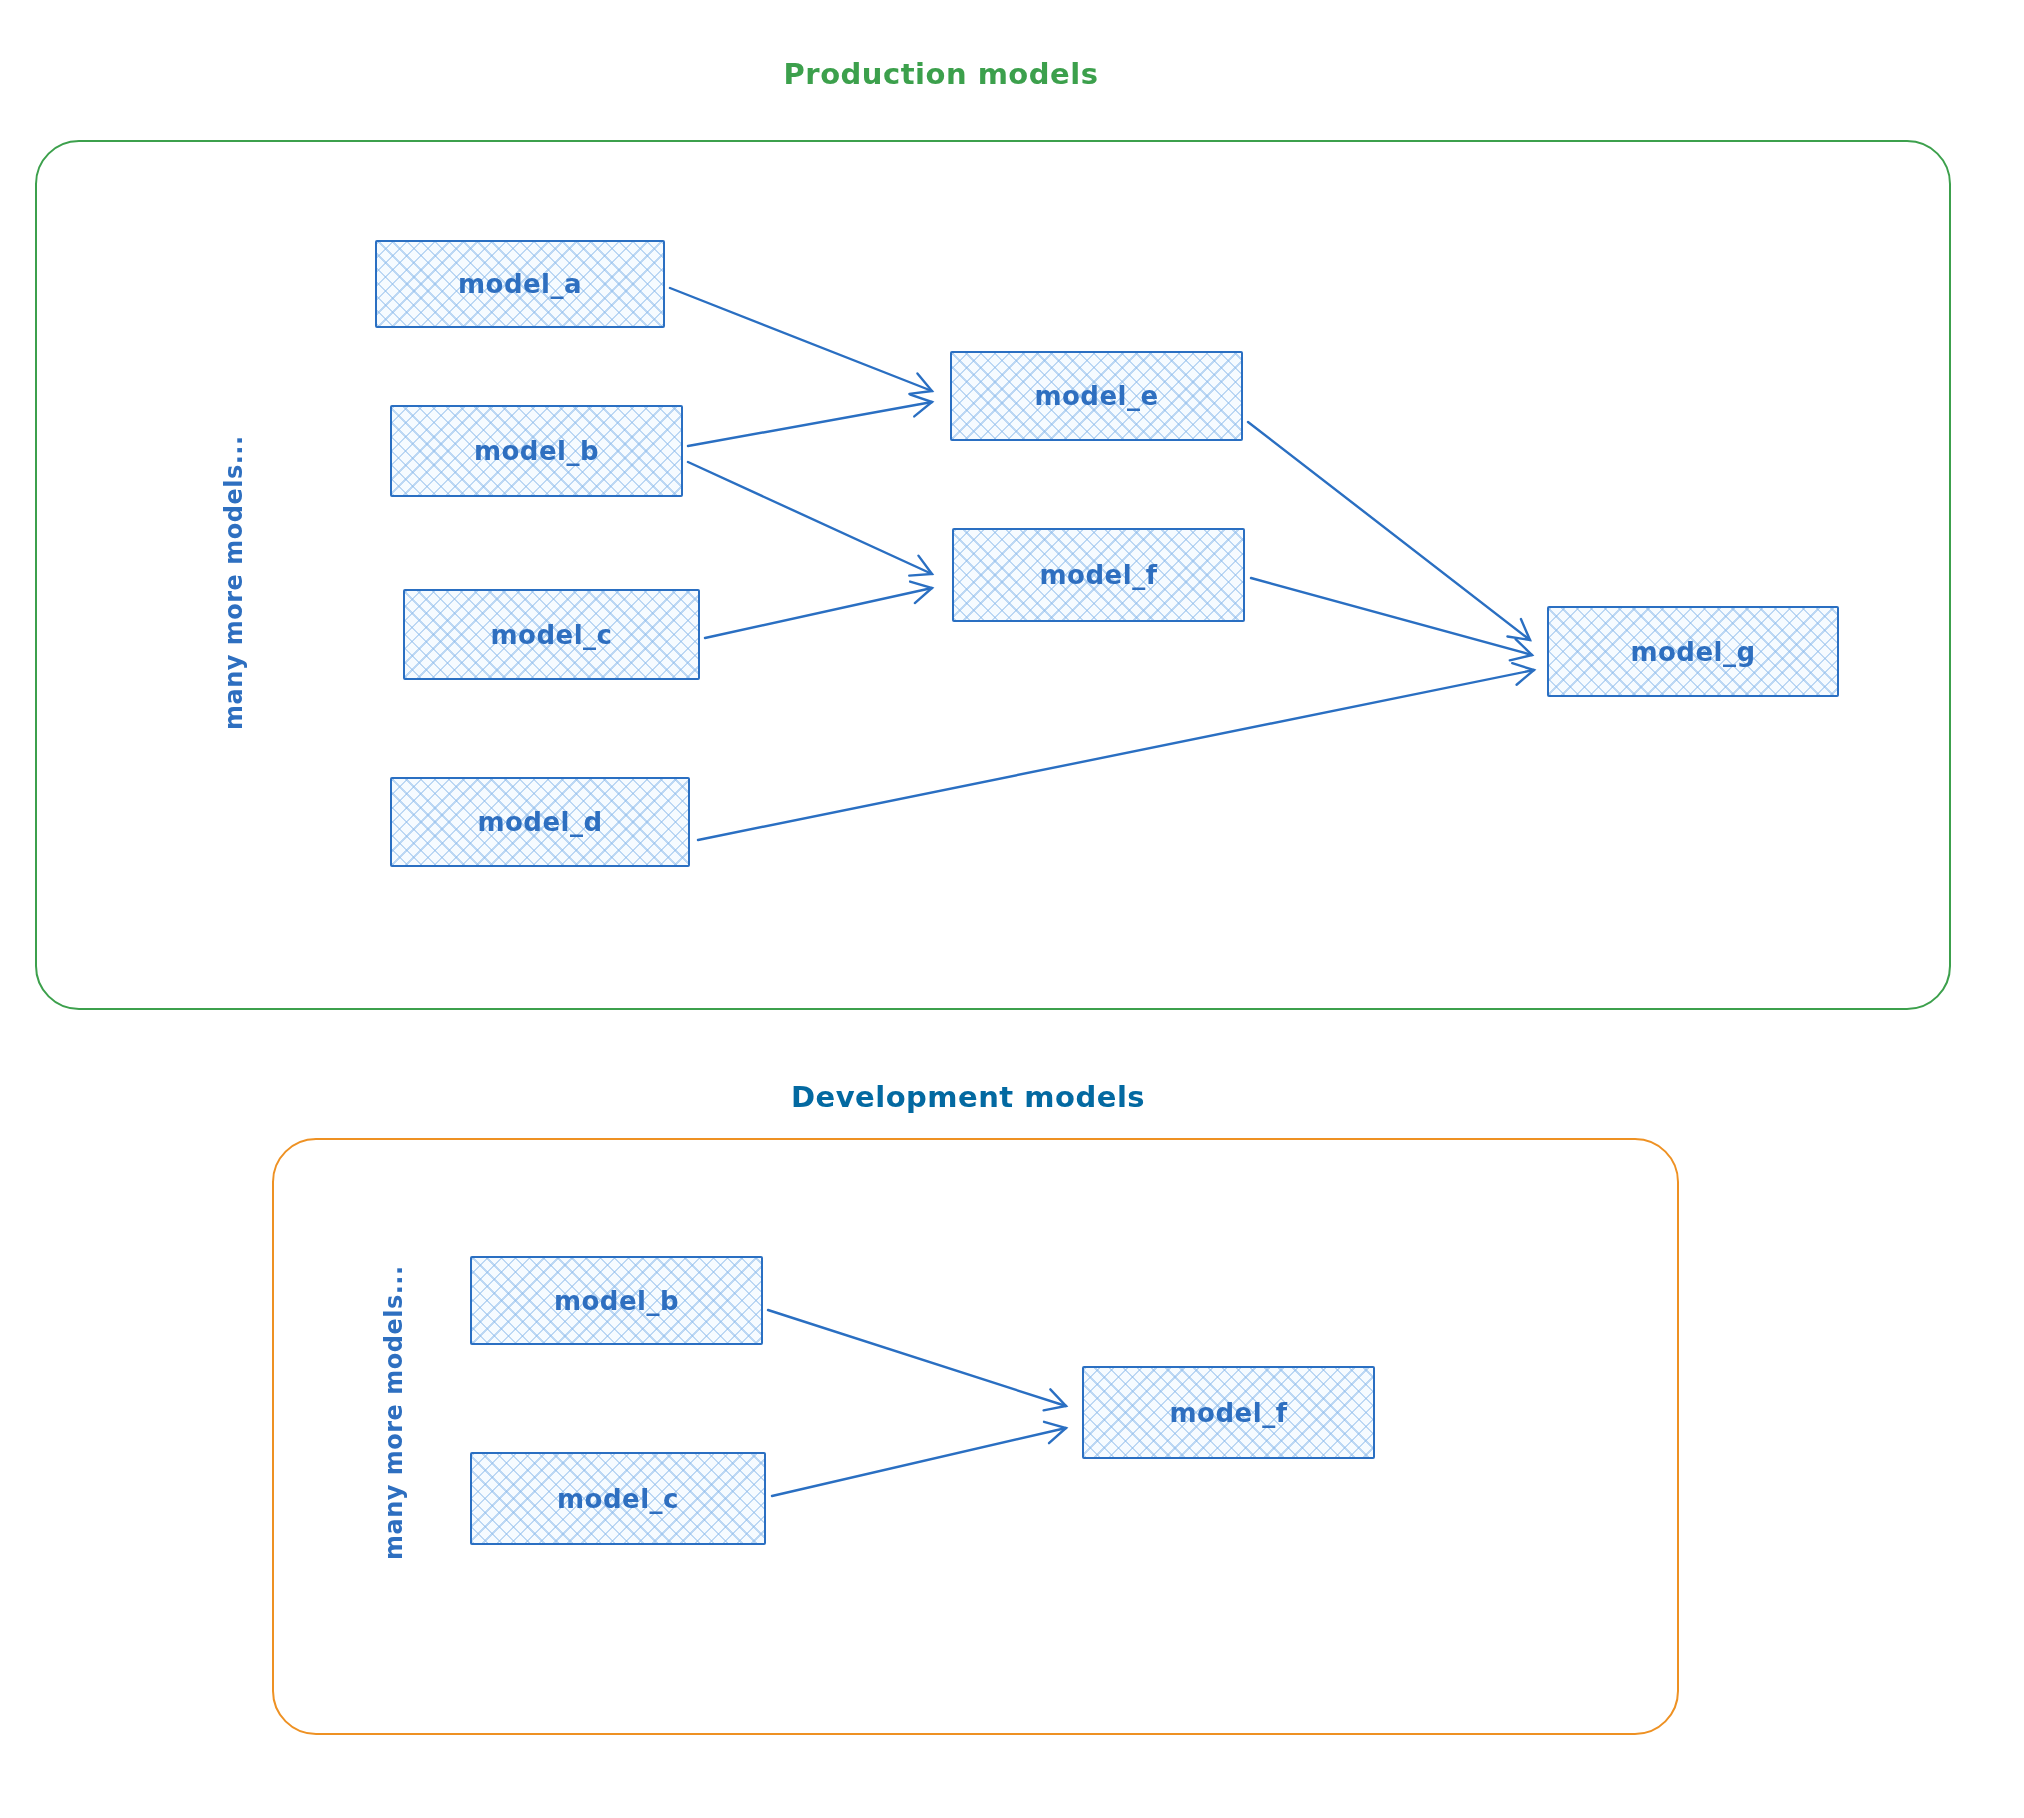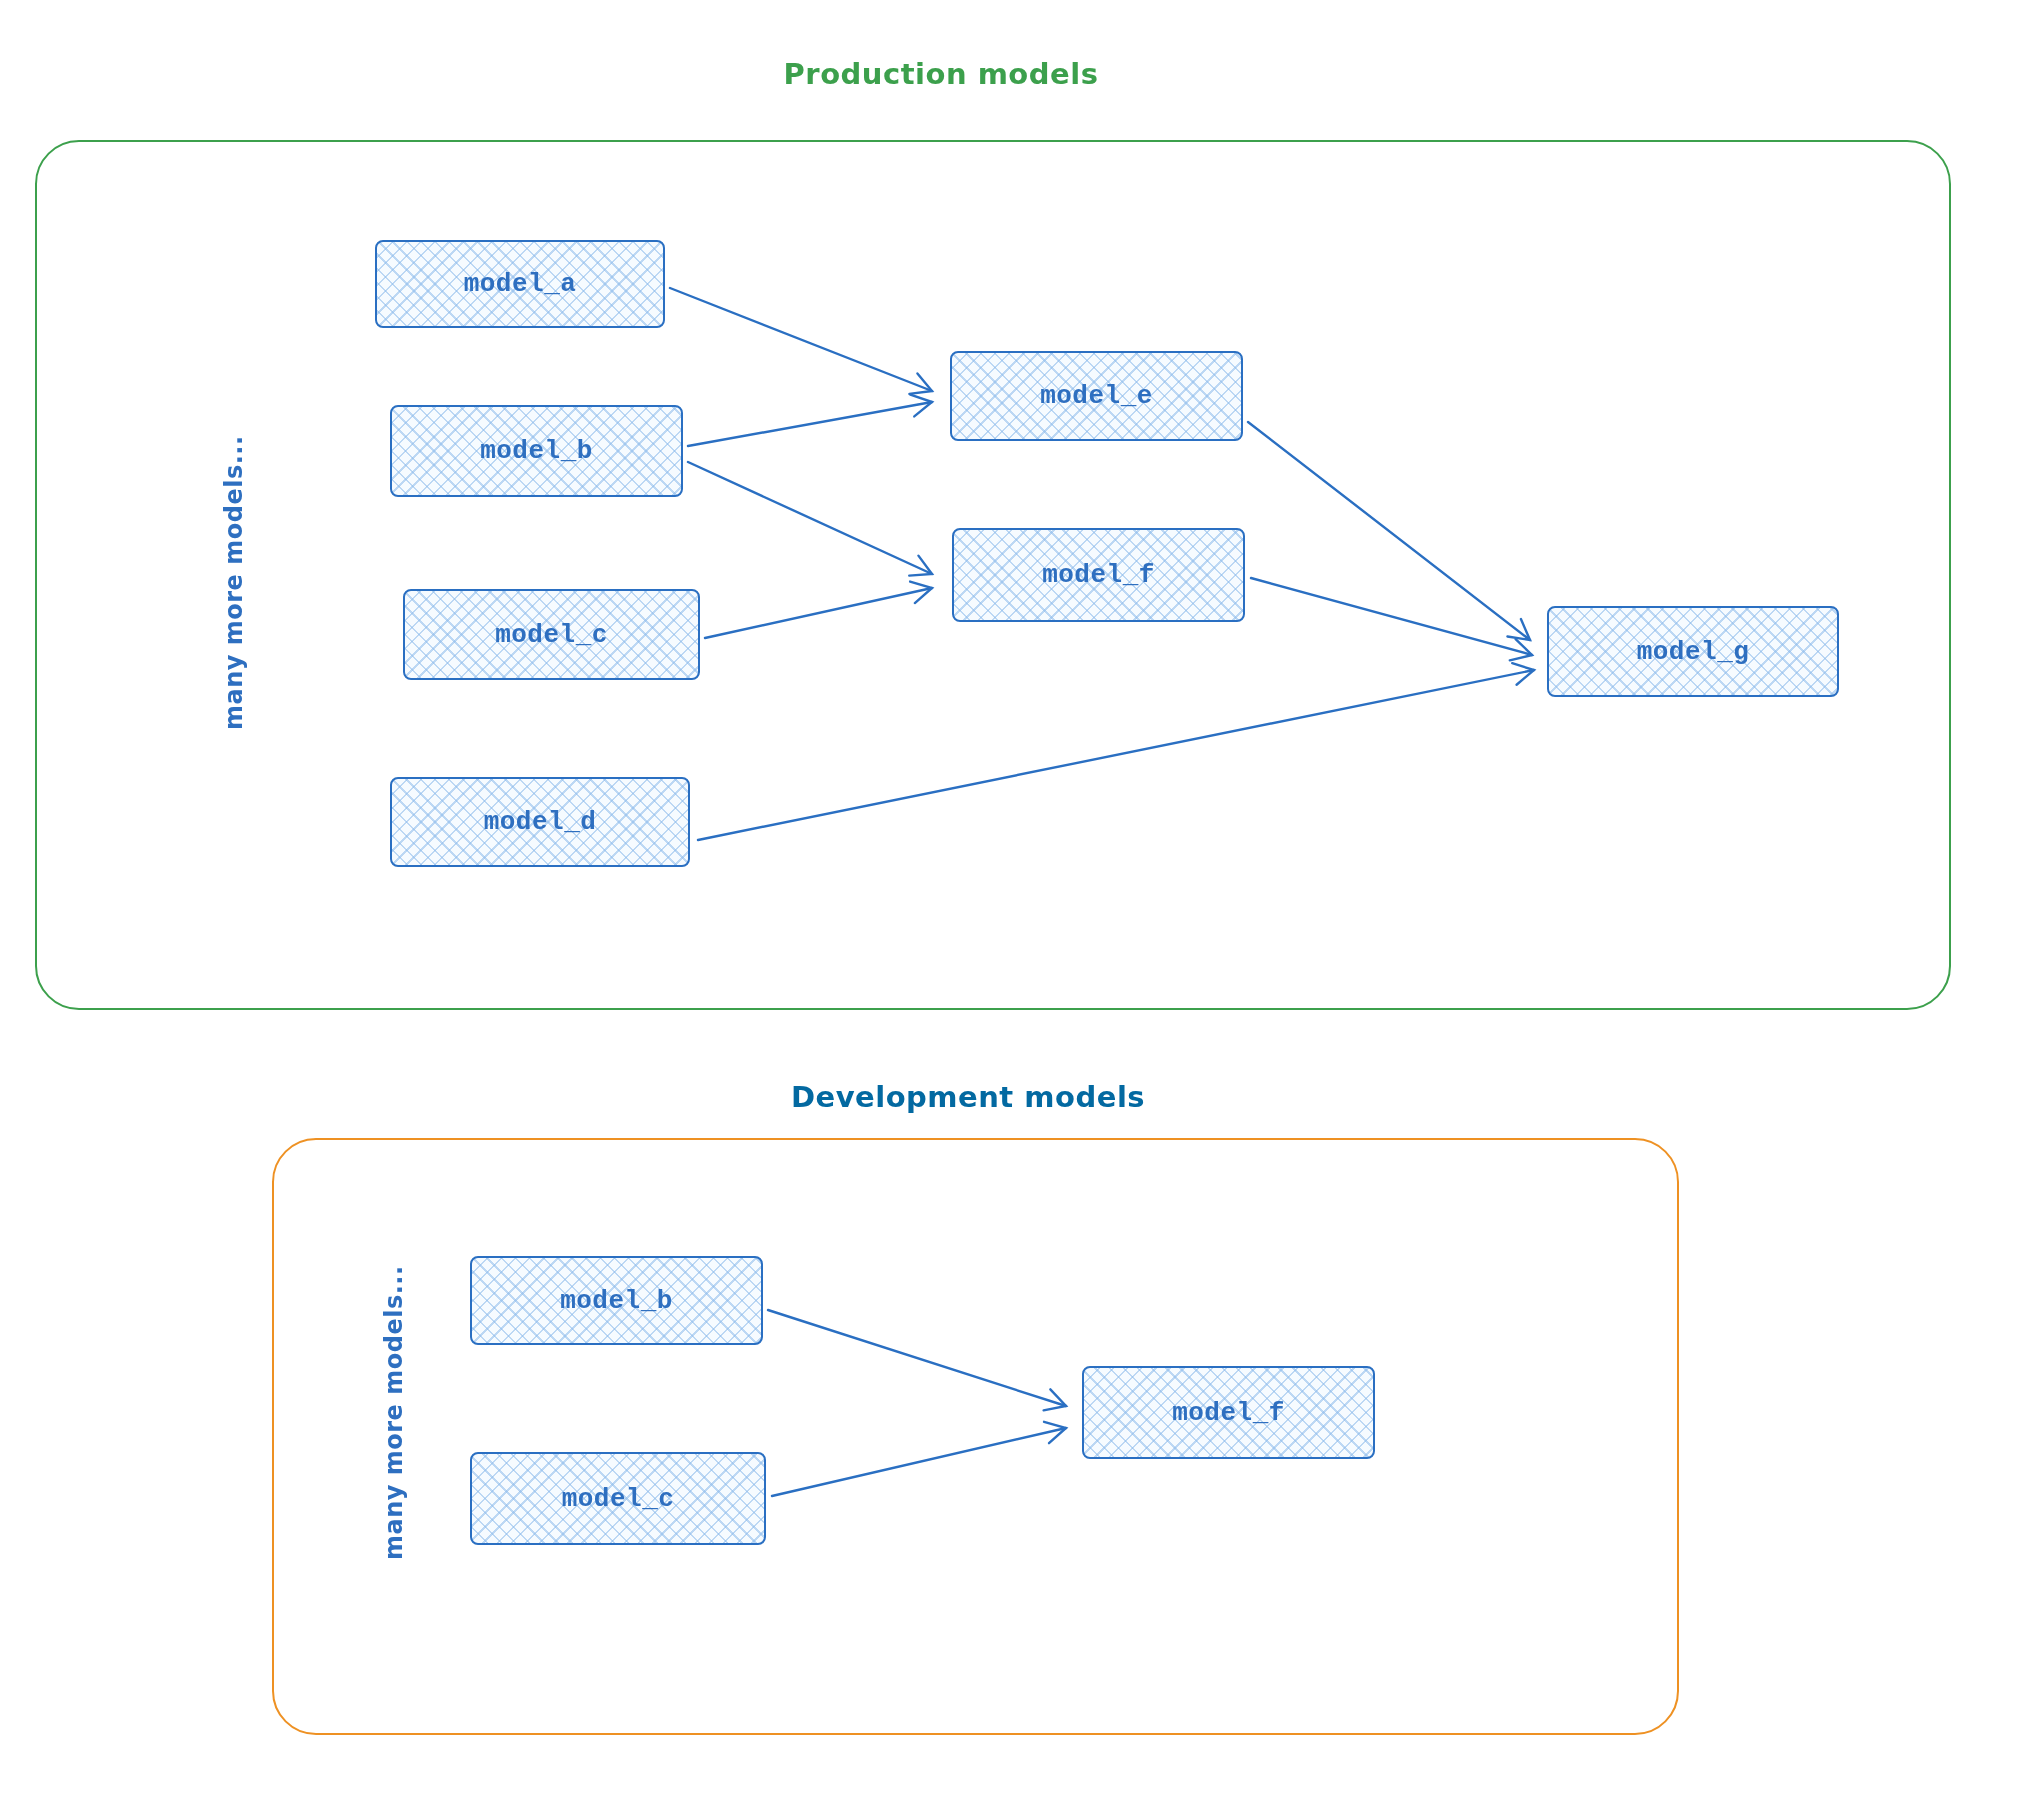--- a/index.html
+++ b/index.html
@@ -43,30 +43,29 @@
     letter-spacing: 0.5px;
     white-space: nowrap;
     transform: rotate(-90deg);
     transform-origin: left top;
   }
   .side-label.production { left: 220px; top: 730px; }
   .side-label.development { left: 380px; top: 1560px; }
   .node {
     position: absolute;
     border: 2.2px solid #2a6fc2;
-    border-radius: 8px;
+    border-radius: 2px;
     box-sizing: border-box;
     display: flex;
     align-items: center;
     justify-content: center;
     background:
       repeating-linear-gradient(45deg,  rgba(141,187,235,0.55) 0 1.7px, transparent 1.7px 10px),
       repeating-linear-gradient(135deg, rgba(141,187,235,0.55) 0 1.7px, transparent 1.7px 10px),
       #f6fbff;
-    font-family: Liberation Mono, monospace;
   }
   .node-label {
     color: #2e6fc0;
     font-size: 26px;
     font-weight: 600;
     letter-spacing: 0.5px;
     white-space: nowrap;
   }
   #edges-svg { position: absolute; left: 0; top: 0; }
 </style>

